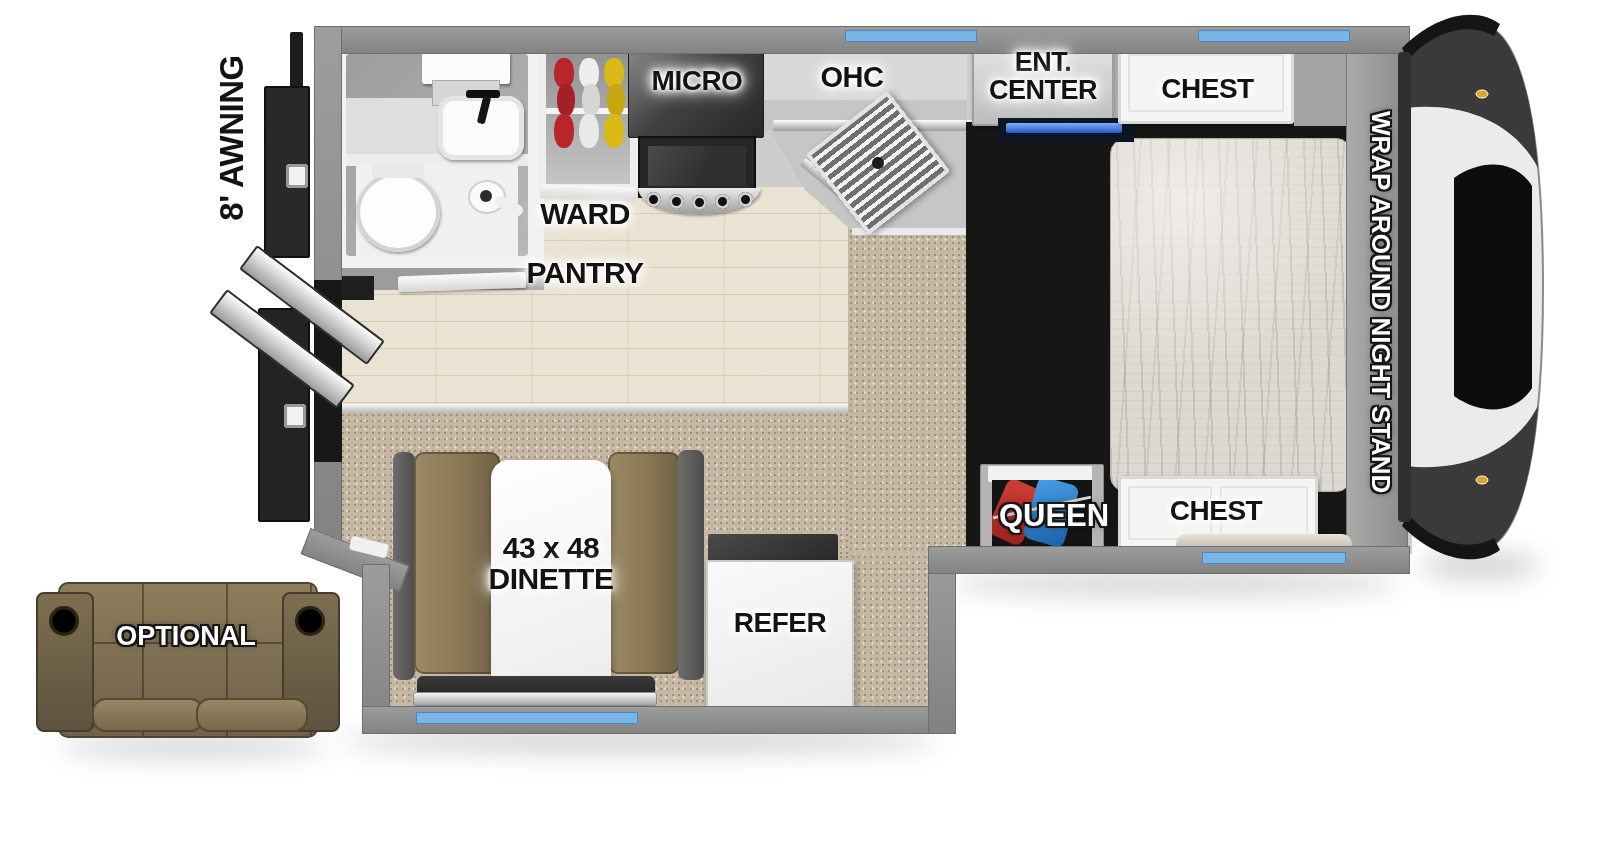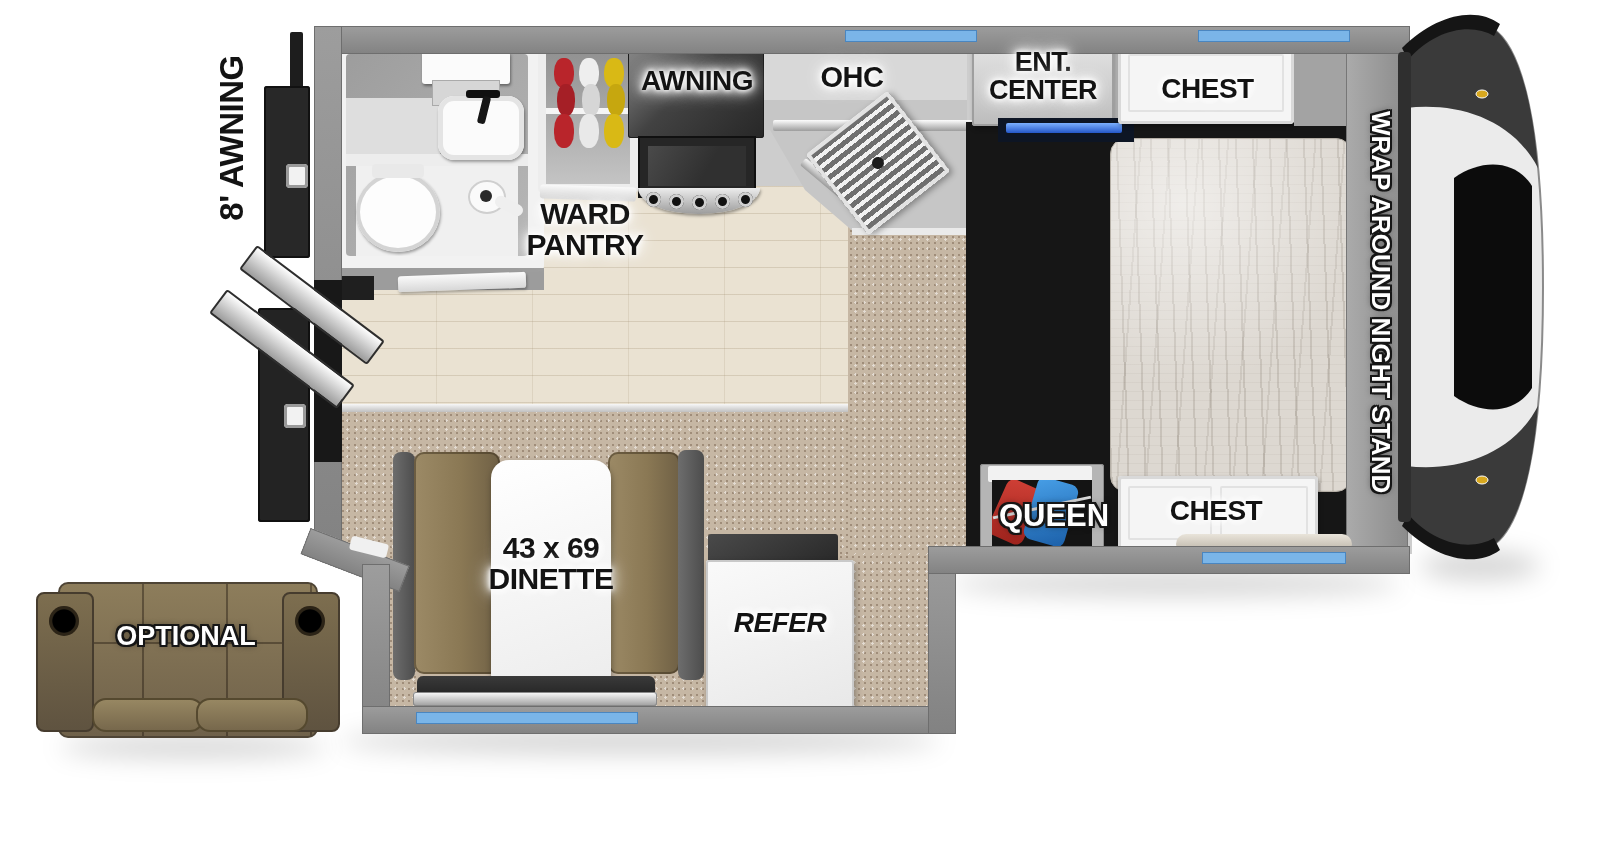--- a/index.html
+++ b/index.html
@@ -215,44 +215,44 @@
     <path d="M6,42 C40,8 80,0 104,18 L98,30 C74,16 38,24 12,54 Z" fill="#151515"></path>
     <path d="M6,520 C40,554 80,562 104,544 L98,532 C74,546 38,538 12,508 Z" fill="#151515"></path>
     <path d="M58,172 C86,152 120,154 136,180 L136,382 C120,408 86,410 58,390 Z" fill="#0c0c0c"></path>
     <rect x="2" y="46" width="13" height="470" rx="4" fill="#2f2f2f"></rect>
     <ellipse cx="86" cy="88" rx="6" ry="4" fill="#d8a81f" stroke="#fff" stroke-width="1"></ellipse>
     <ellipse cx="86" cy="474" rx="6" ry="4" fill="#d8a81f" stroke="#fff" stroke-width="1"></ellipse>
   </svg>
 
   <div class="lbl" style="left:112px;top:116px;width:250px;height:44px;font-size:33px;transform:rotate(-90deg);">8' AWNING</div>
 
-  <div class="lbl" style="left:630px;top:66px;width:134px;font-size:28px;">AWNING</div>
+  <div class="lbl" style="left:630px;top:66px;width:134px;font-size:28px;">MICRO</div>
   <div class="lbl" style="left:792px;top:62px;width:120px;font-size:29px;">OHC</div>
 
   <div class="lbl" style="left:968px;top:48px;width:150px;font-size:27px;">
     <span style="display:block;">ENT.</span>
     <span style="display:block;">CENTER</span>
   </div>
   <div class="lbl" style="left:1130px;top:74px;width:155px;font-size:28px;">CHEST</div>
 
   <div class="lbl" style="left:493px;top:198px;width:184px;font-size:30px;">
     <span style="display:block;">WARD</span>
-    <span style="display:block;">PANTRY</span>
+    <span style="display:block;margin-top:28px;">PANTRY</span>
   </div>
 
 
   <div class="lbl-outline vert" style="left:1362px;top:62px;width:32px;height:480px;font-size:26px;letter-spacing:0px;">WRAP AROUND NIGHT STAND</div>
 
   <div class="lbl-outline" style="left:972px;top:500px;width:164px;font-size:31px;">QUEEN</div>
   <div class="lbl" style="left:1136px;top:496px;width:160px;font-size:28px;">CHEST</div>
 
   <div class="lbl" style="left:452px;top:532px;width:198px;font-size:30px;">
-    <span style="display:block;">43 x 69</span>
+    <span style="display:block;">43 x 48</span>
     <span style="display:block;">DINETTE</span>
   </div>
 
-  <div class="lbl" style="left:706px;top:608px;width:148px;font-size:28px;font-style:italic;">REFER</div>
+  <div class="lbl" style="left:706px;top:608px;width:148px;font-size:28px;">REFER</div>
 
   <div class="lbl-outline" style="left:38px;top:622px;width:296px;font-size:27px;text-align:center;">
     <span style="display:block;">OPTIONAL</span>
   </div>
 
 </div>
 
 </body></html>

